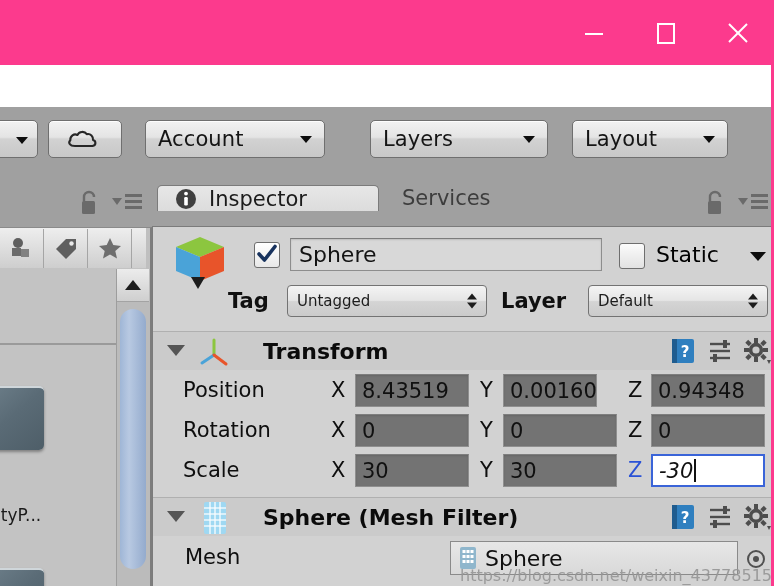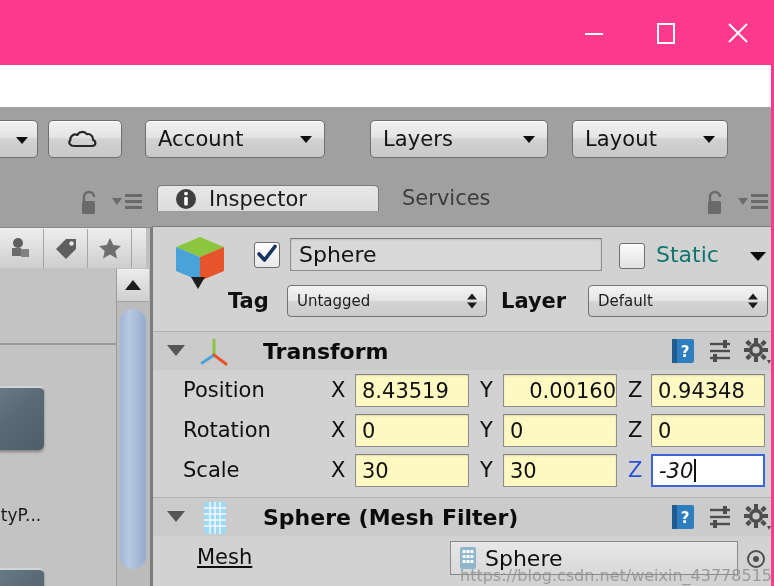--- a/index.html
+++ b/index.html
@@ -245,21 +245,21 @@
     box-shadow: inset 0 1px 2px rgba(0,0,0,0.13);
     box-sizing: border-box;
     display: flex;
     align-items: center;
     padding-left: 8px;
   }
   .namefield span { font-size: 22px; color: #121212; }
   .static-lbl {
     position: absolute;
     font-size: 22px;
-    color: #0f766e;
+    color: #000000;
   }
 
   
   .taglayer { position: absolute; left: 0; top: 56px; width: 622px; height: 42px; }
   .tl-label { position: absolute; font-size: 21px; color: #101010; font-weight: bold; }
   .popup {
     position: absolute;
     height: 32px;
     background: linear-gradient(to bottom,#f4f4f4 0%,#e5e5e5 48%,#d4d4d4 52%,#cbcbcb 100%);
     border: 1px solid #737373;
@@ -334,21 +334,21 @@
     position: absolute;
     top: 7px;
     font-size: 21px;
     color: #0e0e0e;
   }
   .axis.active { color: #2a52d6; }
   .vfield {
     position: absolute;
     top: 3px;
     height: 33px;
-    background: #fef9c3;
+    background: #737373;
     border: 1px solid #8f8f8f;
     border-top-color: #7e7e7e;
     box-shadow: inset 0 1px 2px rgba(0,0,0,0.12);
     box-sizing: border-box;
     display: flex;
     align-items: center;
     overflow: hidden;
   }
   .vfield span {
     font-size: 21px;
@@ -608,21 +608,21 @@
       </div>
     </div>
 
     <div class="vrow" style="top:144px;">
       <div class="vlabel">Position</div>
       <div class="axis" style="left:178px;">X</div>
       <div class="vfield" style="left:202px;width:114px;">
         <span>8.43519</span>
       </div>
       <div class="axis" style="left:327px;">Y</div>
-      <div class="vfield" style="left:350px;width:114px;justify-content:flex-end;">
+      <div class="vfield" style="left:350px;width:94px;">
         <span>0.00160</span>
       </div>
       <div class="axis" style="left:475px;">Z</div>
       <div class="vfield" style="left:498px;width:114px;">
         <span>0.94348</span>
       </div>
     </div>
 
     <div class="vrow" style="top:184px;">
       <div class="vlabel">Rotation</div>
@@ -696,21 +696,21 @@
             <rect x="18.5" y="17.5" width="4" height="5" transform="rotate(-45 20.5 20)"></rect>
             <rect x="18.5" y="3.5" width="4" height="5" transform="rotate(45 20.5 6)"></rect>
             <rect x="3.5" y="17.5" width="4" height="5" transform="rotate(45 5.5 20)"></rect>
           </g>
           <path d="M24 23 L28 23 L26 27 Z" fill="#4d4d4d"></path>
         </svg>
       </div>
     </div>
 
     <div class="vrow" style="top:310px;">
-      <div class="vlabel" style="left:44px;top:8px;text-decoration:underline;">Mesh</div>
+      <div class="vlabel" style="left:32px;top:8px;">Mesh</div>
       <div class="objfield" style="left:297px;top:4px;width:288px;">
         <svg width="22" height="24" viewBox="0 0 22 24">
           <rect x="3" y="1" width="16" height="22" rx="2" fill="#8fb6cc"></rect>
           <g fill="#ffffff">
             <rect x="5.5" y="4" width="3" height="3"></rect>
               <rect x="9.5" y="4" width="3" height="3"></rect>
               <rect x="13.5" y="4" width="3" height="3"></rect>
             <rect x="5.5" y="9" width="3" height="3"></rect>
               <rect x="9.5" y="9" width="3" height="3"></rect>
               <rect x="13.5" y="9" width="3" height="3"></rect>

